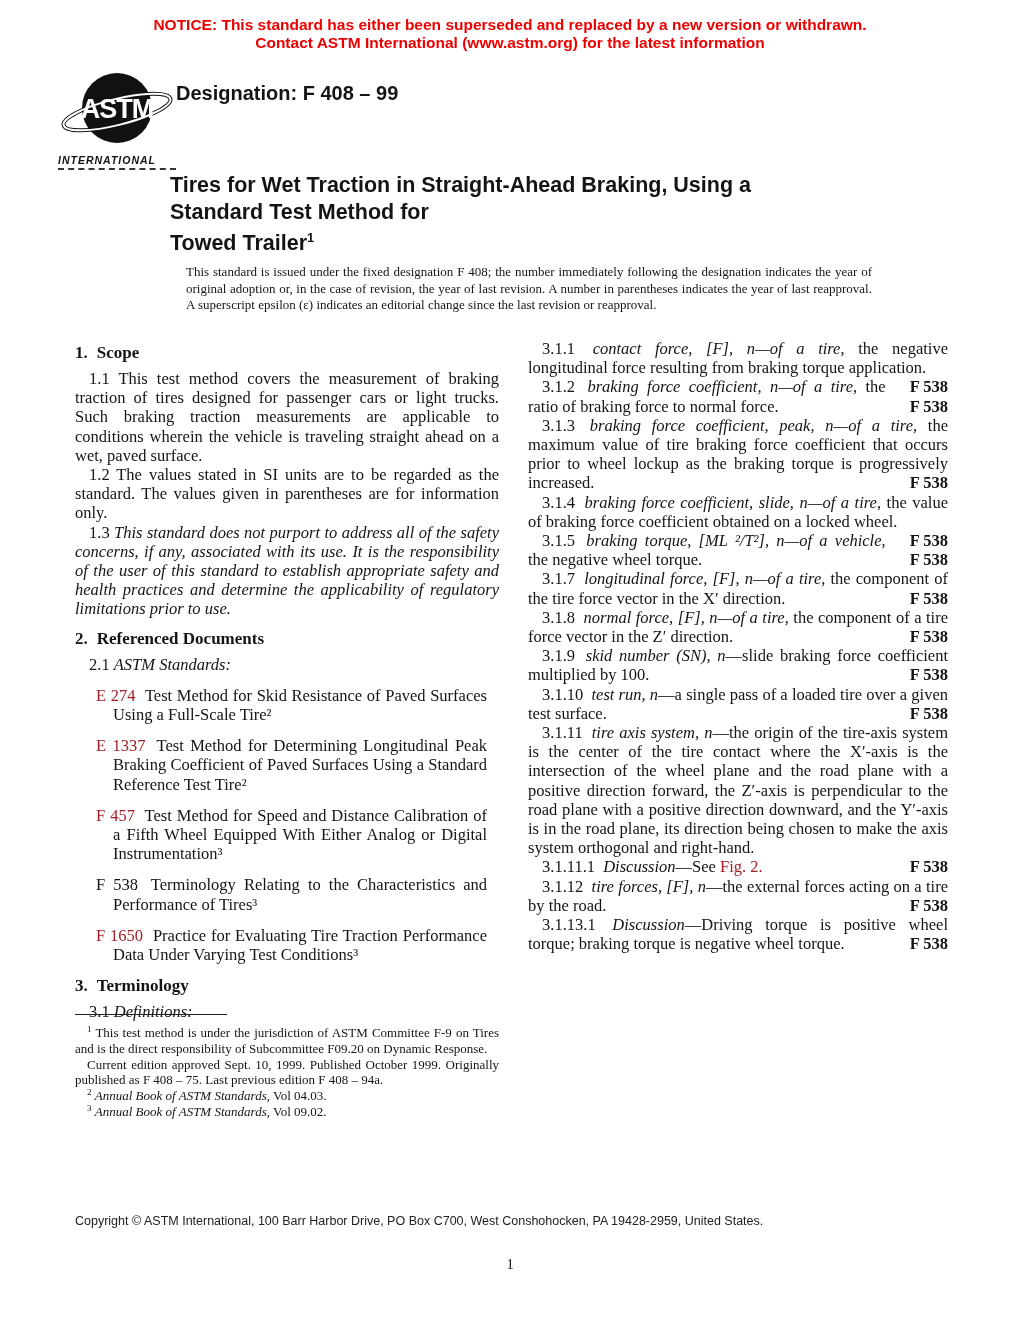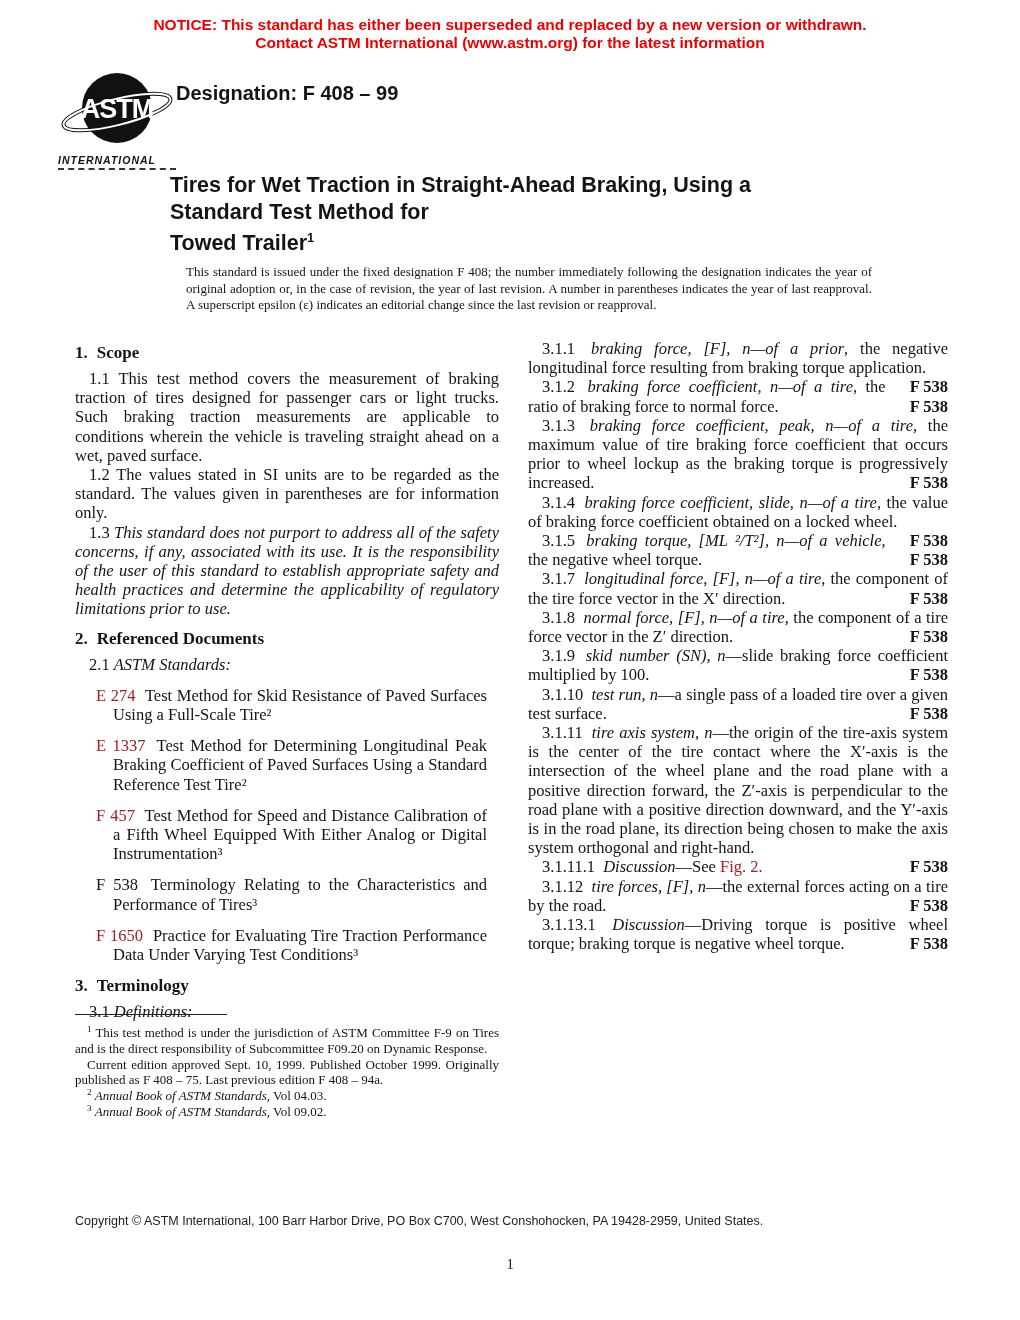--- a/index.html
+++ b/index.html
@@ -107,21 +107,21 @@
         <p class="ref"><span class="refcode red">F 457</span> <span>Test Method for Speed and Distance Calibration of a Fifth Wheel Equipped With Either Analog or Digital Instrumentation³</span></p>
         <p class="ref"><span class="refcode">F 538</span> <span>Terminology Relating to the Characteristics and Performance of Tires³</span></p>
         <p class="ref"><span class="refcode red">F 1650</span> <span>Practice for Evaluating Tire Traction Performance Data Under Varying Test Conditions³</span></p>
       </div>
 
     <h2 class="sec"><span class="secnum">3.</span><span>Terminology</span></h2>
     <p class="body"><span>3.1</span> <span class="it">Definitions:</span></p>
   </div>
 
   <div class="col right" id="defs">
-      <p class="def"><span class="dnum">3.1.1 </span><span class="it">braking force, [F], n—of a prior</span><span>, the negative longitudinal force resulting from braking torque application.</span><span class="tag">F 538</span></p>
+      <p class="def"><span class="dnum">3.1.1 </span><span class="it">contact force, [F], n—of a tire</span><span>, the negative longitudinal force resulting from braking torque application.</span><span class="tag">F 538</span></p>
       <p class="def"><span class="dnum">3.1.2 </span><span class="it">braking force coefficient, n—of a tire</span><span>, the ratio of braking force to normal force.</span><span class="tag">F 538</span></p>
       <p class="def"><span class="dnum">3.1.3 </span><span class="it">braking force coefficient, peak, n—of a tire</span><span>, the maximum value of tire braking force coefficient that occurs prior to wheel lockup as the braking torque is progressively increased.</span><span class="tag">F 538</span></p>
       <p class="def"><span class="dnum">3.1.4 </span><span class="it">braking force coefficient, slide, n—of a tire</span><span>, the value of braking force coefficient obtained on a locked wheel.</span><span class="tag">F 538</span></p>
       <p class="def"><span class="dnum">3.1.5 </span><span class="it">braking torque, [ML ²/T²], n—of a vehicle</span><span>, the negative wheel torque.</span><span class="tag">F 538</span></p>
       <p class="def"><span class="dnum">3.1.7 </span><span class="it">longitudinal force, [F], n—of a tire</span><span>, the component of the tire force vector in the X′ direction.</span><span class="tag">F 538</span></p>
       <p class="def"><span class="dnum">3.1.8 </span><span class="it">normal force, [F], n—of a tire</span><span>, the component of a tire force vector in the Z′ direction.</span><span class="tag">F 538</span></p>
       <p class="def"><span class="dnum">3.1.9 </span><span class="it">skid number (SN), n</span><span>—slide braking force coefficient multiplied by 100.</span><span class="tag">F 538</span></p>
       <p class="def"><span class="dnum">3.1.10 </span><span class="it">test run, n</span><span>—a single pass of a loaded tire over a given test surface.</span><span class="tag">F 538</span></p>
       <p class="def"><span class="dnum">3.1.11 </span><span class="it">tire axis system, n</span><span>—the origin of the tire-axis system is the center of the tire contact where the X′-axis is the intersection of the wheel plane and the road plane with a positive direction forward, the Z′-axis is perpendicular to the road plane with a positive direction downward, and the Y′-axis is in the road plane, its direction being chosen to make the axis system orthogonal and right-hand.</span></p>
       <p class="def"><span class="dnum">3.1.11.1 </span><span class="it">Discussion</span><span>—See </span><span class="flink">Fig. 2.</span><span class="tag">F 538</span></p>

